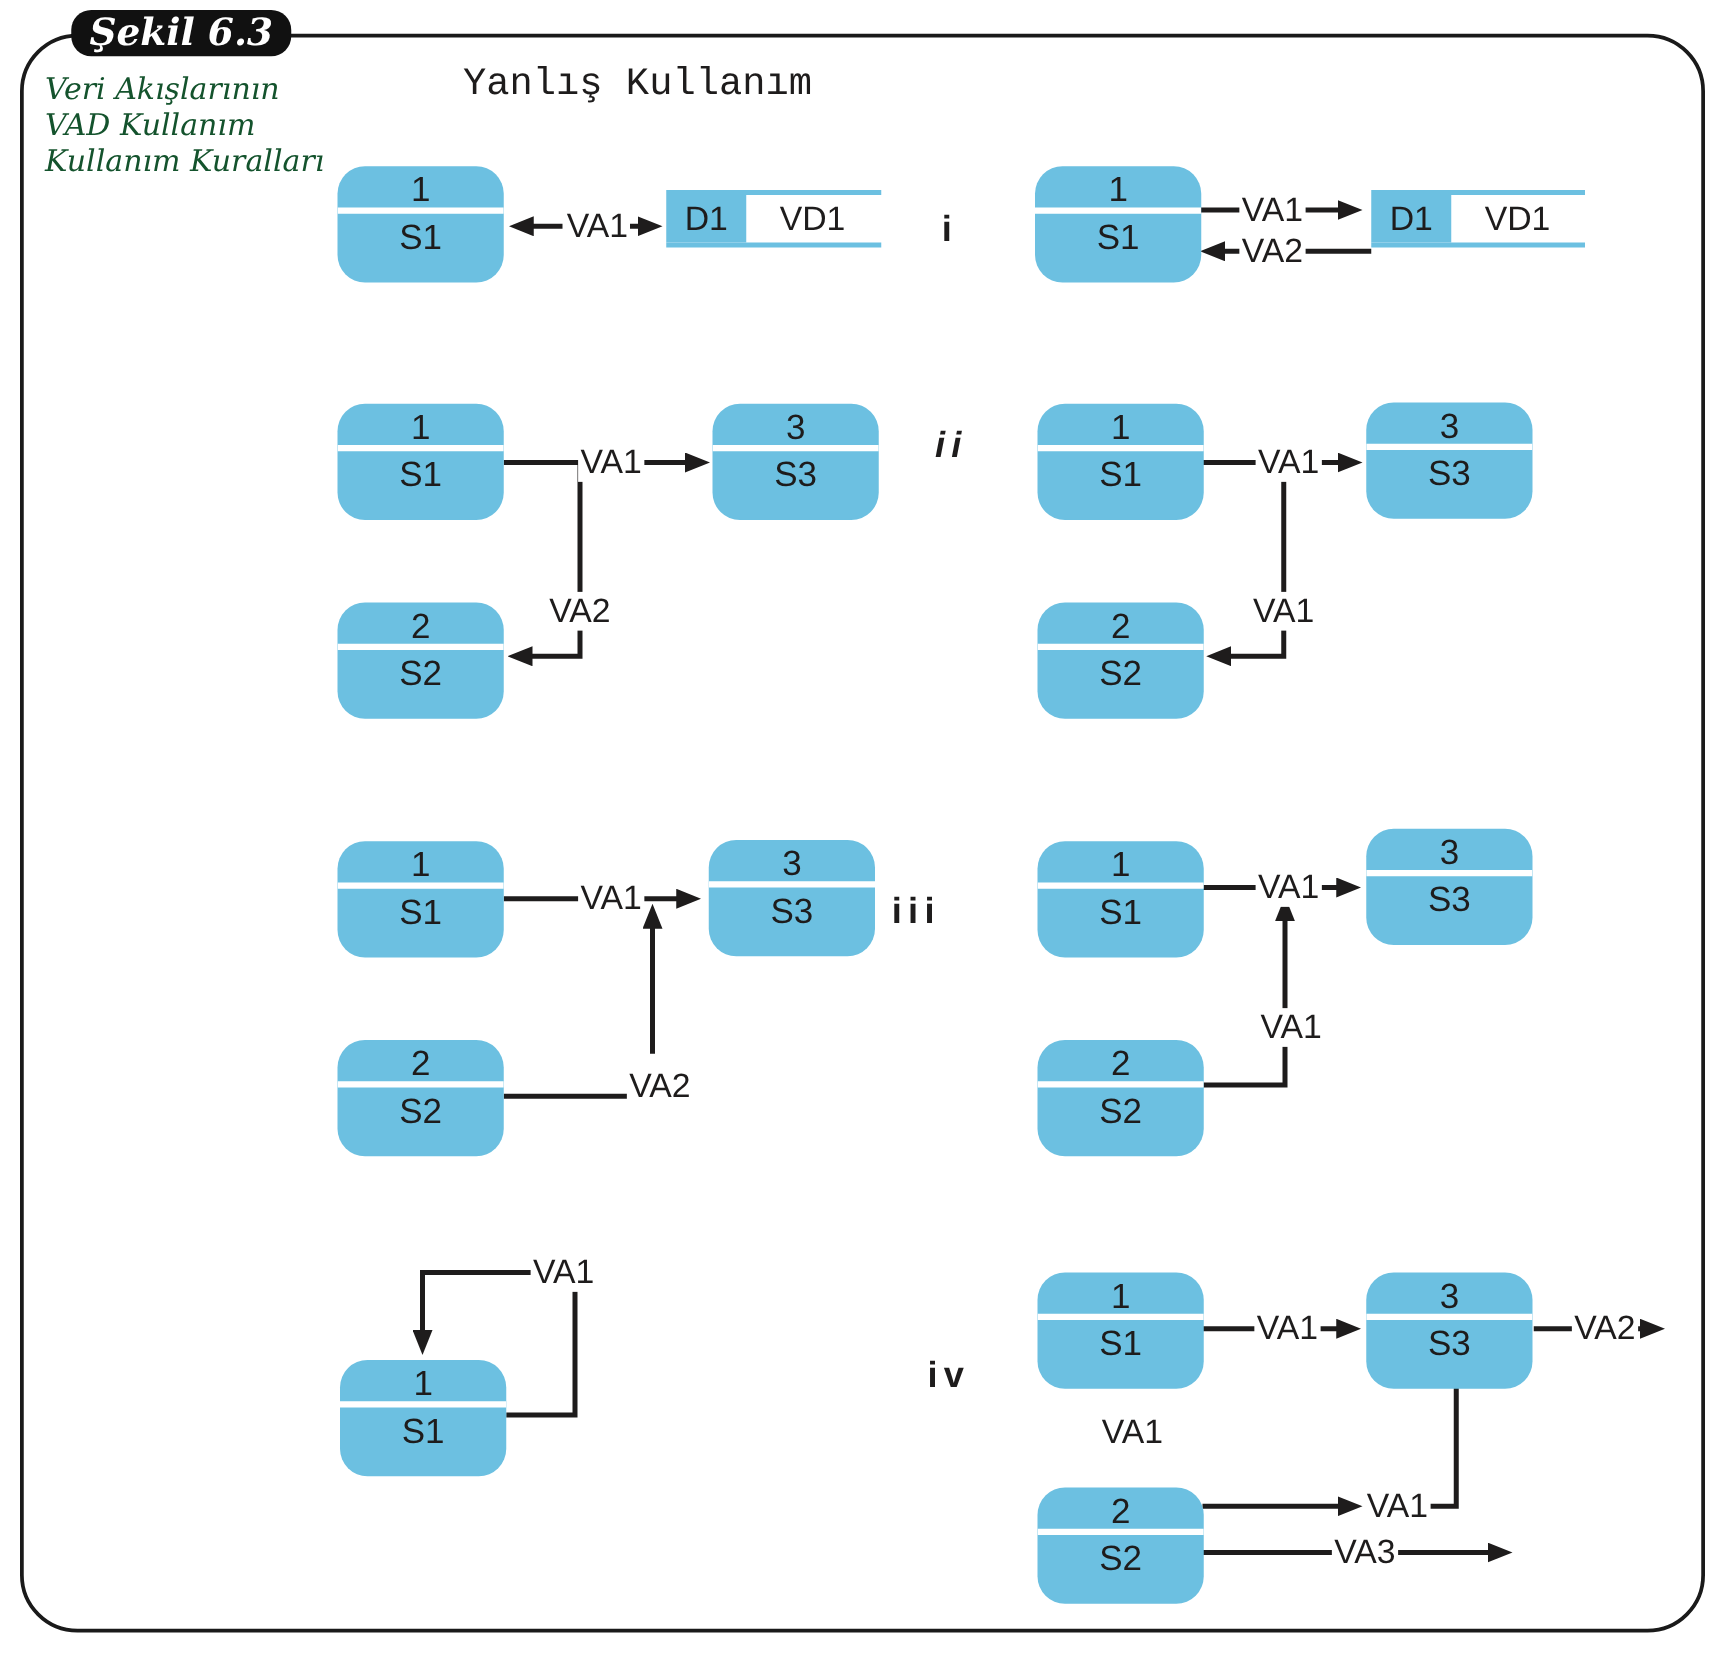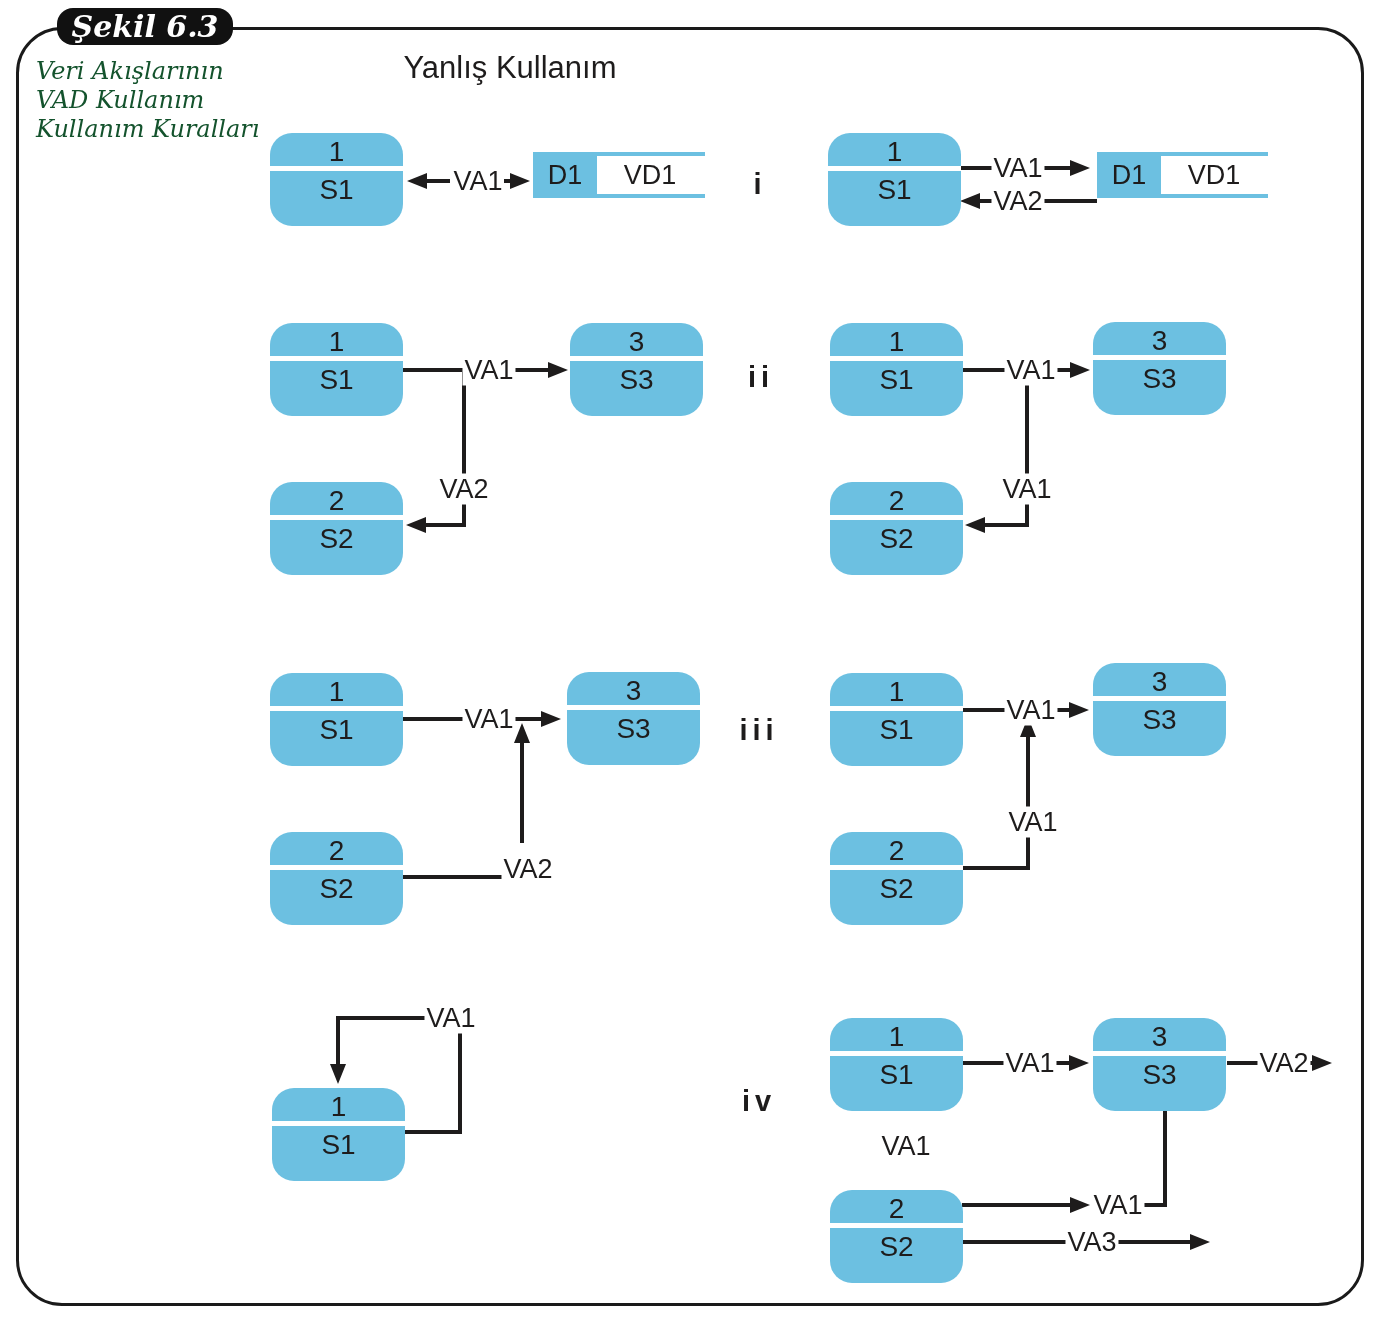--- a/index.html
+++ b/index.html
@@ -87,21 +87,21 @@
   <div class="figure-badge">
     <span>Şekil 6.3</span>
   </div>
 
   <div class="figure-caption">
     <div>Veri Akışlarının</div>
     <div>VAD Kullanım</div>
     <div>Kullanım Kuralları</div>
   </div>
 
-  <div class="col-header" style="left:510px;">Yanlış Kullanım</div>
+  <div class="col-header" style="left:510px;font-family:Liberation Mono, monospace;">Yanlış Kullanım</div>
 
   <svg id="connector-svg" width="1374" height="1322" viewBox="0 0 1374 1322">
     <defs>
       <marker id="ah" viewBox="0 0 20 16" refX="2" refY="8" markerWidth="20" markerHeight="16" markerUnits="userSpaceOnUse" orient="auto">
         <path d="M0 0 L20 8 L0 16 Z" fill="#1e1c1c"></path>
       </marker>
     </defs>
   <polyline points="450,181 425,181" marker-end="url(#ah)"></polyline>
       <polyline points="504,181 512,181" marker-end="url(#ah)"></polyline>
       <polyline points="958,168 1072,168" marker-end="url(#ah)"></polyline>
@@ -215,18 +215,18 @@
       <div class="flow-label bg" style="left: 528px; top: 869px;">VA2</div>
       <div class="flow-label bg" style="left: 1031px; top: 710px;">VA1</div>
       <div class="flow-label bg" style="left: 1033px; top: 822px;">VA1</div>
       <div class="flow-label bg" style="left: 451px; top: 1018px;">VA1</div>
       <div class="flow-label bg" style="left: 1030px; top: 1063px;">VA1</div>
       <div class="flow-label bg" style="left: 1284px; top: 1063px;">VA2</div>
       <div class="flow-label" style="left: 906px; top: 1146px;">VA1</div>
       <div class="flow-label bg" style="left: 1118px; top: 1205px;">VA1</div>
       <div class="flow-label bg" style="left: 1092px; top: 1242px;">VA3</div>
       <div class="numeral" style="left: 760px; top: 184px;">i</div>
-      <div class="numeral" style="left: 761px; top: 377px;">ii</div>
-      <div class="numeral" style="left: 759px; top: 730px; text-align: right;">iii</div>
+      <div class="numeral" style="left: 761px; top: 357px; font-style: italic;">ii</div>
+      <div class="numeral" style="left: 733px; top: 730px; text-align: right;">iii</div>
       <div class="numeral" style="left: 759px; top: 1101px;">iv</div>
     </div>
 
 </div>
 
 </body></html>

